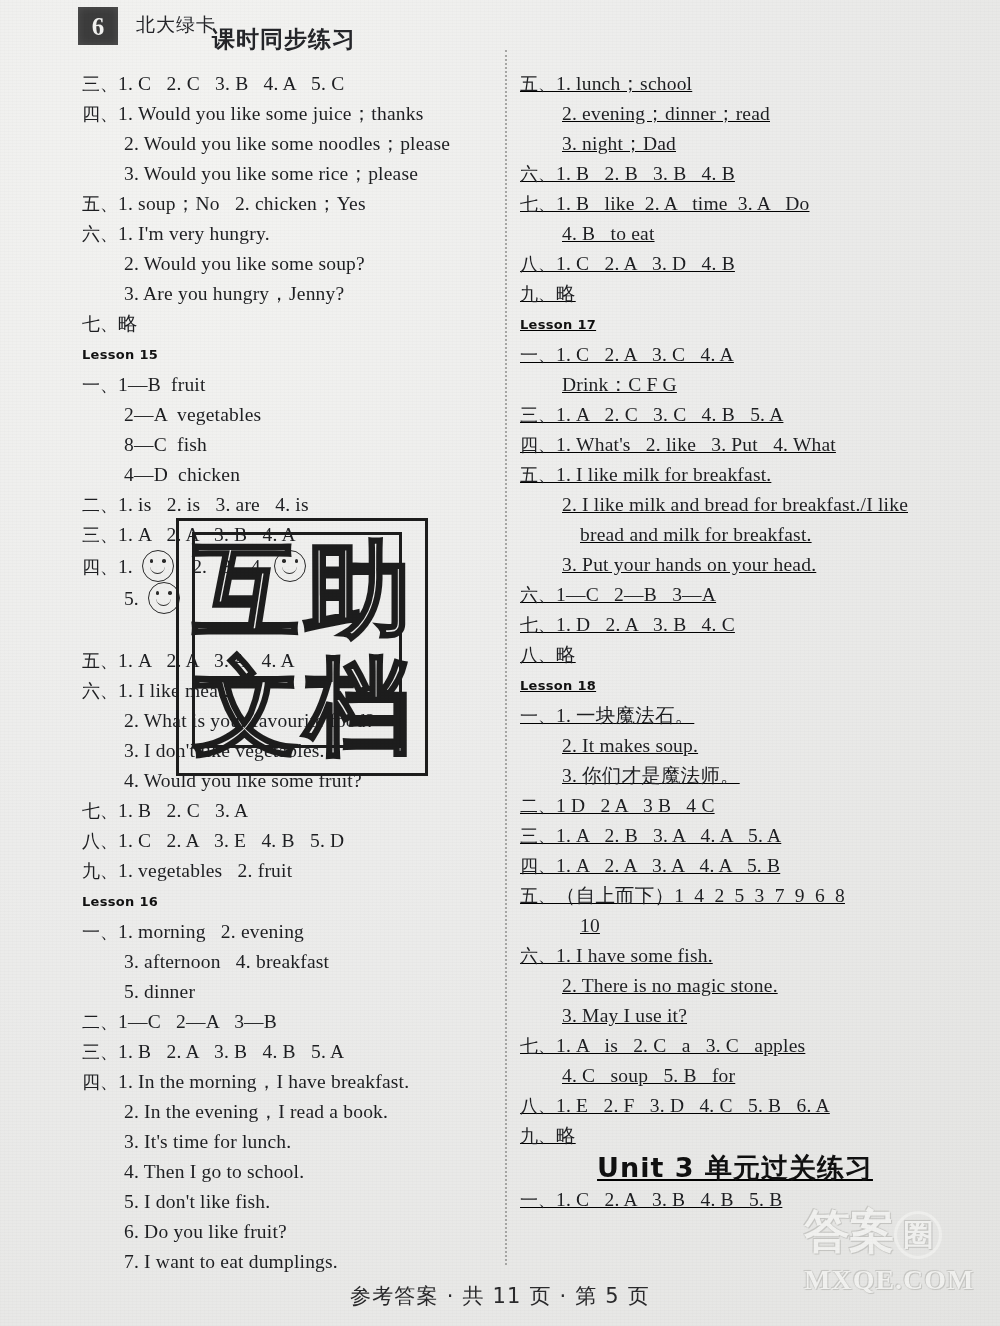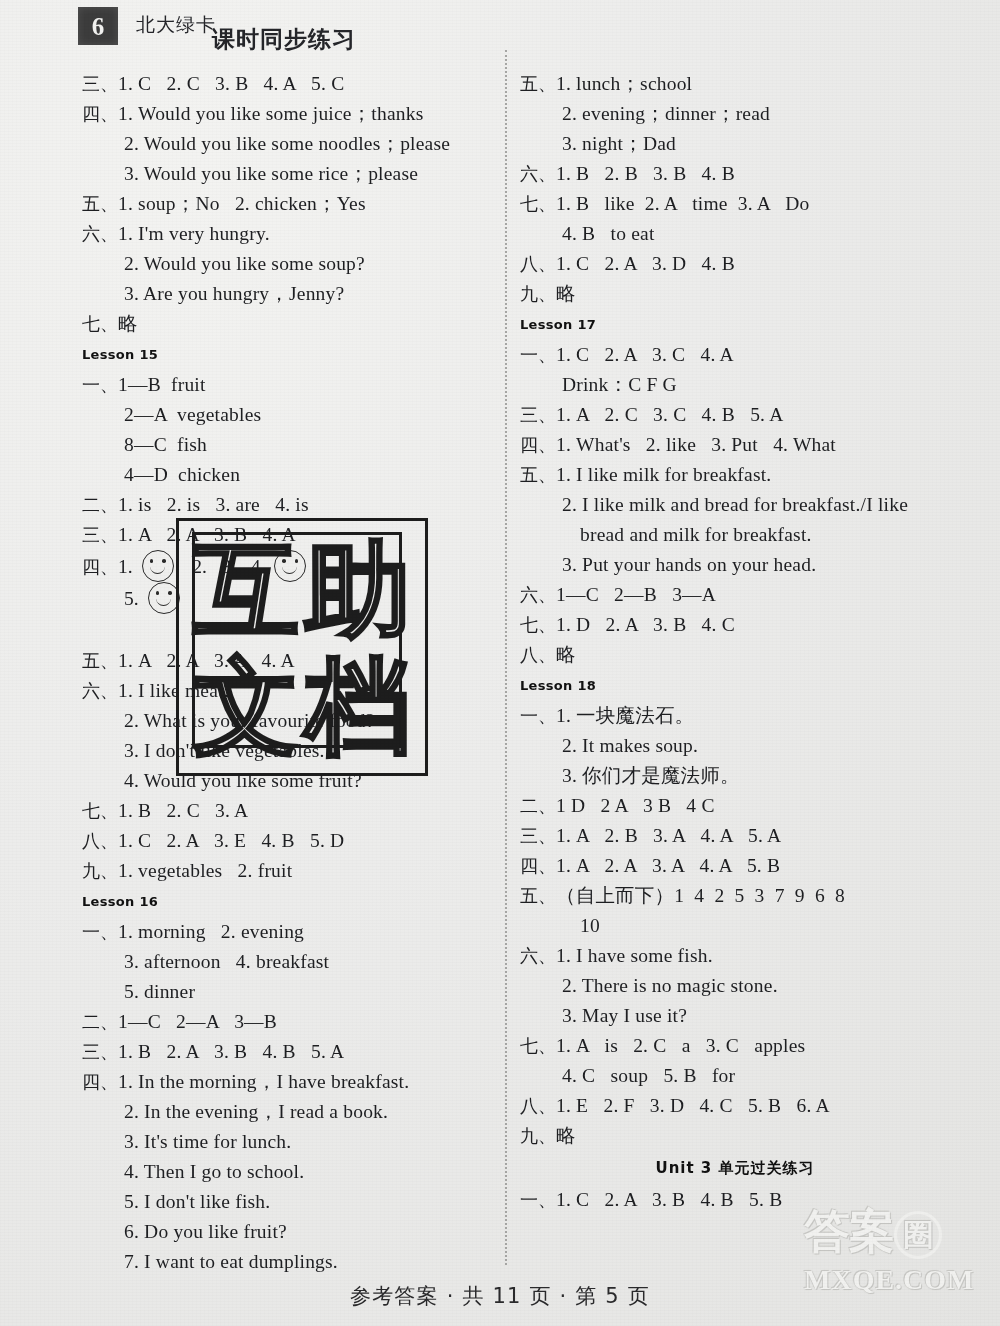--- a/index.html
+++ b/index.html
@@ -40,21 +40,21 @@
     font-size:19px;color:#25262a;letter-spacing:1px;
   }
   #doctitle{
     position:absolute;left:212px;top:20px;
     font-family:"DejaVu Sans",sans-serif;font-weight:bold;
     font-size:23px;color:#25262a;letter-spacing:1px;text-align:right;
   }
   
   .col{position:absolute;top:69px;width:420px;}
   #colL{left:82px;}
-  #colR{left:520px;}
+  #colR{left:520px;text-decoration:underline;}
   #divider{
     position:absolute;left:505px;top:50px;width:0;height:1215px;
     border-left:2px dotted #9a9a98;opacity:.85;
   }
   
   .line{
     position:relative;
     font-size:19.5px;
     line-height:30px;
     color:#1e1f22;
@@ -62,21 +62,21 @@
     font-family:"Liberation Serif",serif;
   }
   .cjk{font-family:"DejaVu Sans",sans-serif;font-size:18px;}
   .lesson{
     font-family:"DejaVu Sans",sans-serif;
     font-weight:bold;font-size:13px;color:#111;
     line-height:31px;letter-spacing:.3px;
   }
   .unit{
     font-family:"DejaVu Sans",sans-serif;
-    font-weight:bold;font-size:15px;color:#111;
+    font-weight:bold;font-size:27px;color:#111;
     line-height:34px;text-align:center;padding-left:10px;letter-spacing:1px;
   }
   .indent1{padding-left:42px;}
   .indent2{padding-left:60px;}
   .num{letter-spacing:.2px;}
   
   .smile-row{height:96px;position:relative;font-size:19.5px;color:#1e1f22;}
   .smile{
     display:inline-block;width:30px;height:30px;border:1.6px solid #2a2a2a;
     border-radius:50%;position:relative;vertical-align:-9px;margin:0 4px;

